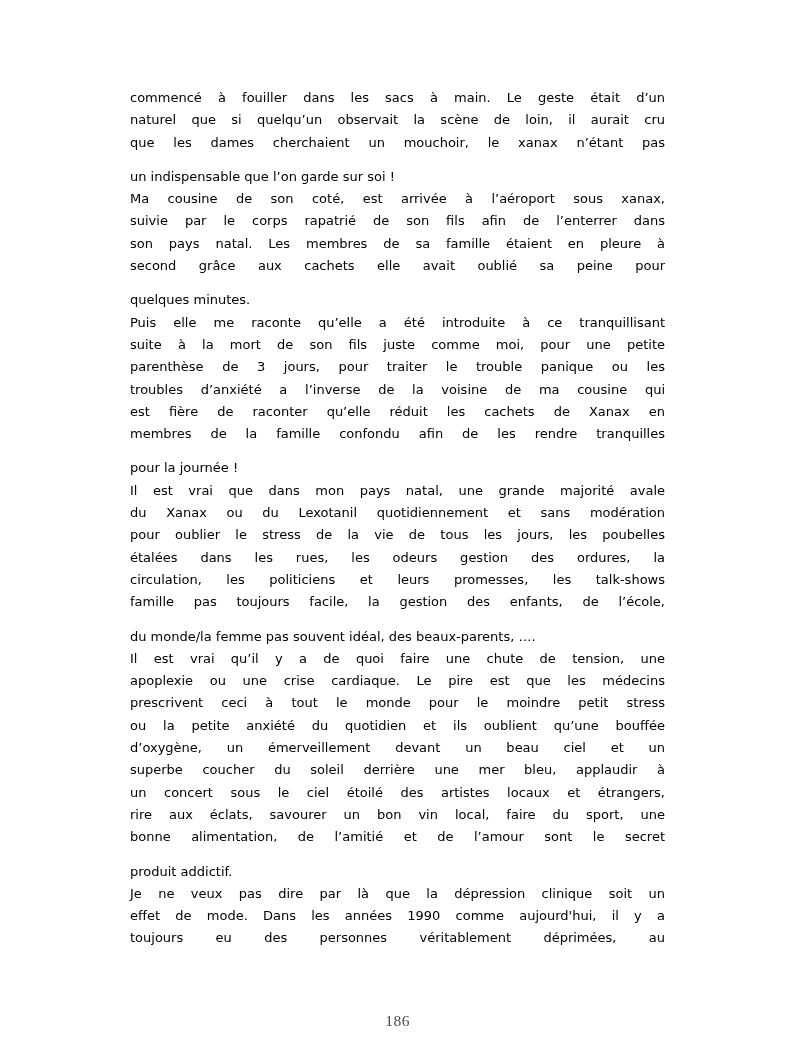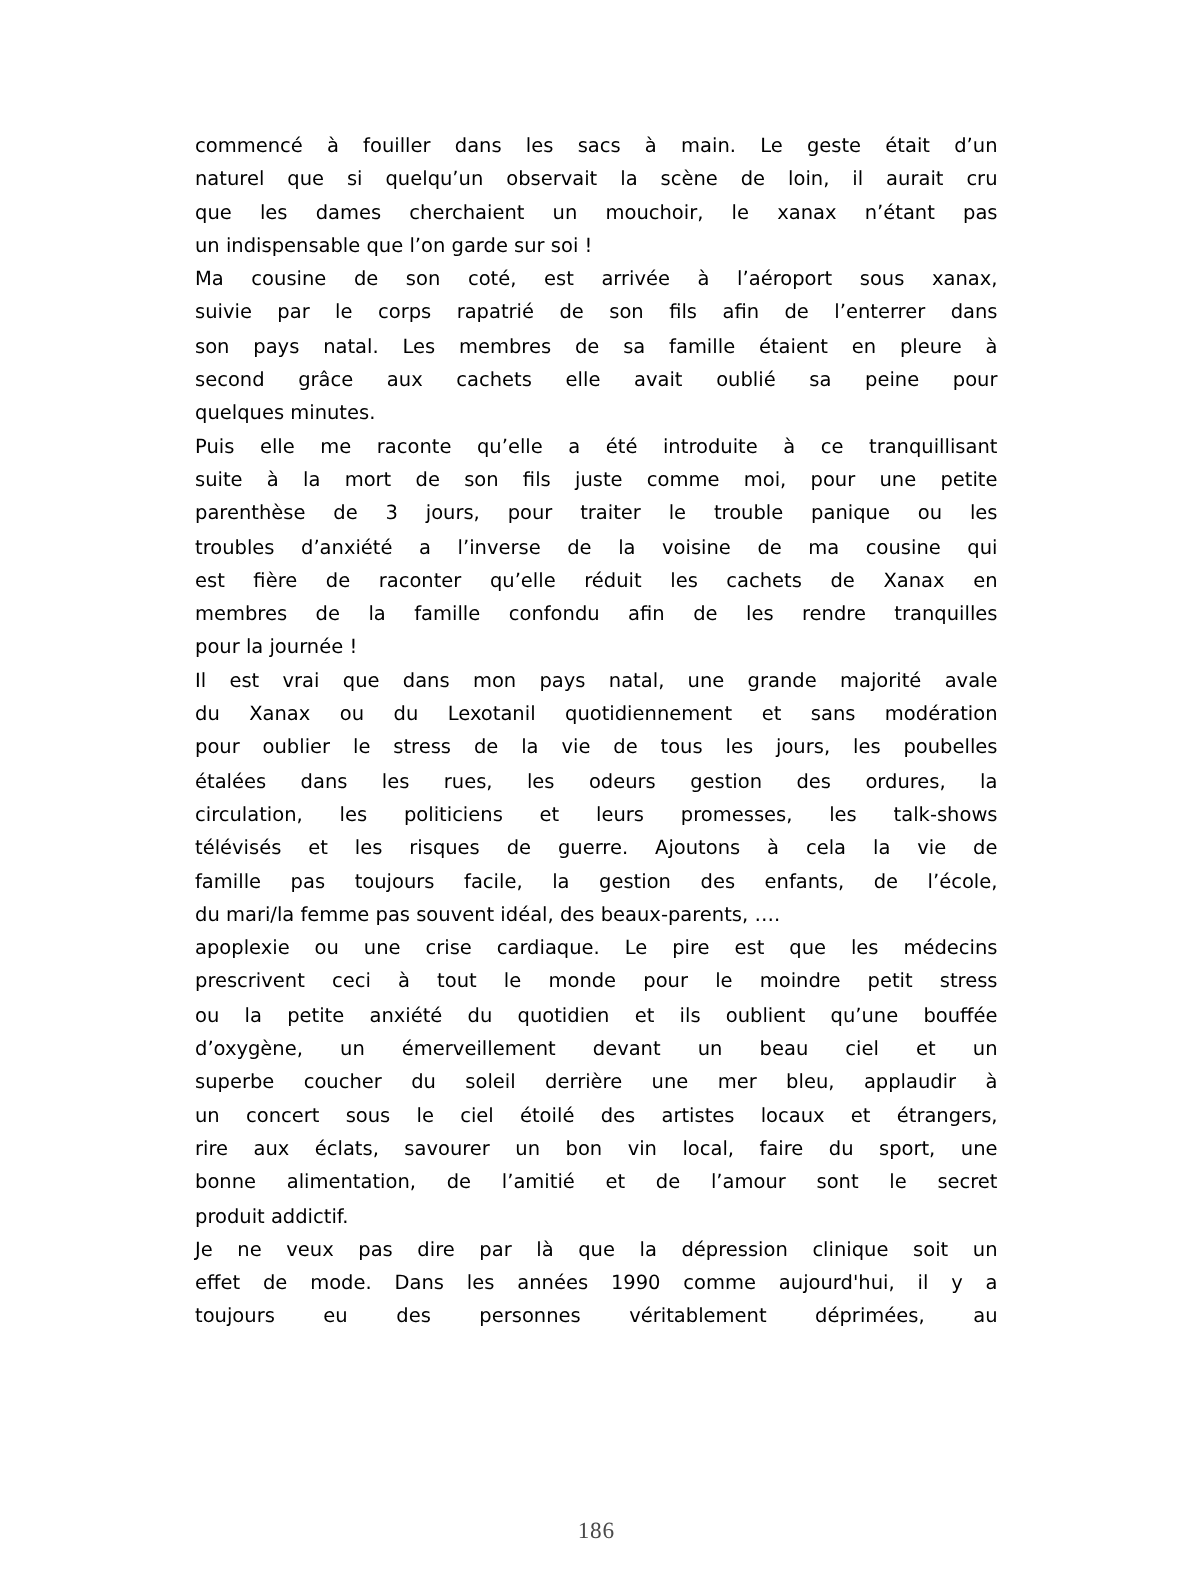--- a/index.html
+++ b/index.html
@@ -32,20 +32,21 @@
     font-family: "DejaVu Sans", sans-serif;
     font-size: 13px;
     line-height: 22.3px;
     color: #000000;
     text-align: justify;
     text-align-last: justify;
     white-space: normal;
   }
   .line.para-last {
     text-align-last: left;
+    margin-top: 12px;
   }
   .page-footer {
     position: absolute;
     left: 0;
     top: 1012px;
     width: 795px;
     text-align: center;
   }
   .page-number {
     font-family: "Liberation Serif", "DejaVu Serif", serif;
@@ -80,25 +81,25 @@
         <div class="line">est fière de raconter qu’elle réduit les cachets de Xanax en</div>
         <div class="line">membres de la famille confondu afin de les rendre tranquilles</div>
         <div class="line para-last">pour la journée !</div>
       </div>
       <div class="paragraph">
         <div class="line">Il est vrai que dans mon pays natal, une grande majorité avale</div>
         <div class="line">du Xanax ou du Lexotanil quotidiennement et sans modération</div>
         <div class="line">pour oublier le stress de la vie de tous les jours, les poubelles</div>
         <div class="line">étalées dans les rues, les odeurs gestion des ordures, la</div>
         <div class="line">circulation, les politiciens et leurs promesses, les talk-shows</div>
-        <div class="line">télévisés et les risques de guerre. Ajoutons à cela la vie de</div>
         <div class="line">famille pas toujours facile, la gestion des enfants, de l’école,</div>
-        <div class="line para-last">du mari/la femme pas souvent idéal, des beaux-parents, ….</div>
+        <div class="line para-last">du monde/la femme pas souvent idéal, des beaux-parents, ….</div>
       </div>
       <div class="paragraph">
+        <div class="line">Il est vrai qu’il y a de quoi faire une chute de tension, une</div>
         <div class="line">apoplexie ou une crise cardiaque. Le pire est que les médecins</div>
         <div class="line">prescrivent ceci à tout le monde pour le moindre petit stress</div>
         <div class="line">ou la petite anxiété du quotidien et ils oublient qu’une bouffée</div>
         <div class="line">d’oxygène, un émerveillement devant un beau ciel et un</div>
         <div class="line">superbe coucher du soleil derrière une mer bleu, applaudir à</div>
         <div class="line">un concert sous le ciel étoilé des artistes locaux et étrangers,</div>
         <div class="line">rire aux éclats, savourer un bon vin local, faire du sport, une</div>
         <div class="line">bonne alimentation, de l’amitié et de l’amour sont le secret</div>
         <div class="line para-last">produit addictif.</div>
       </div>

